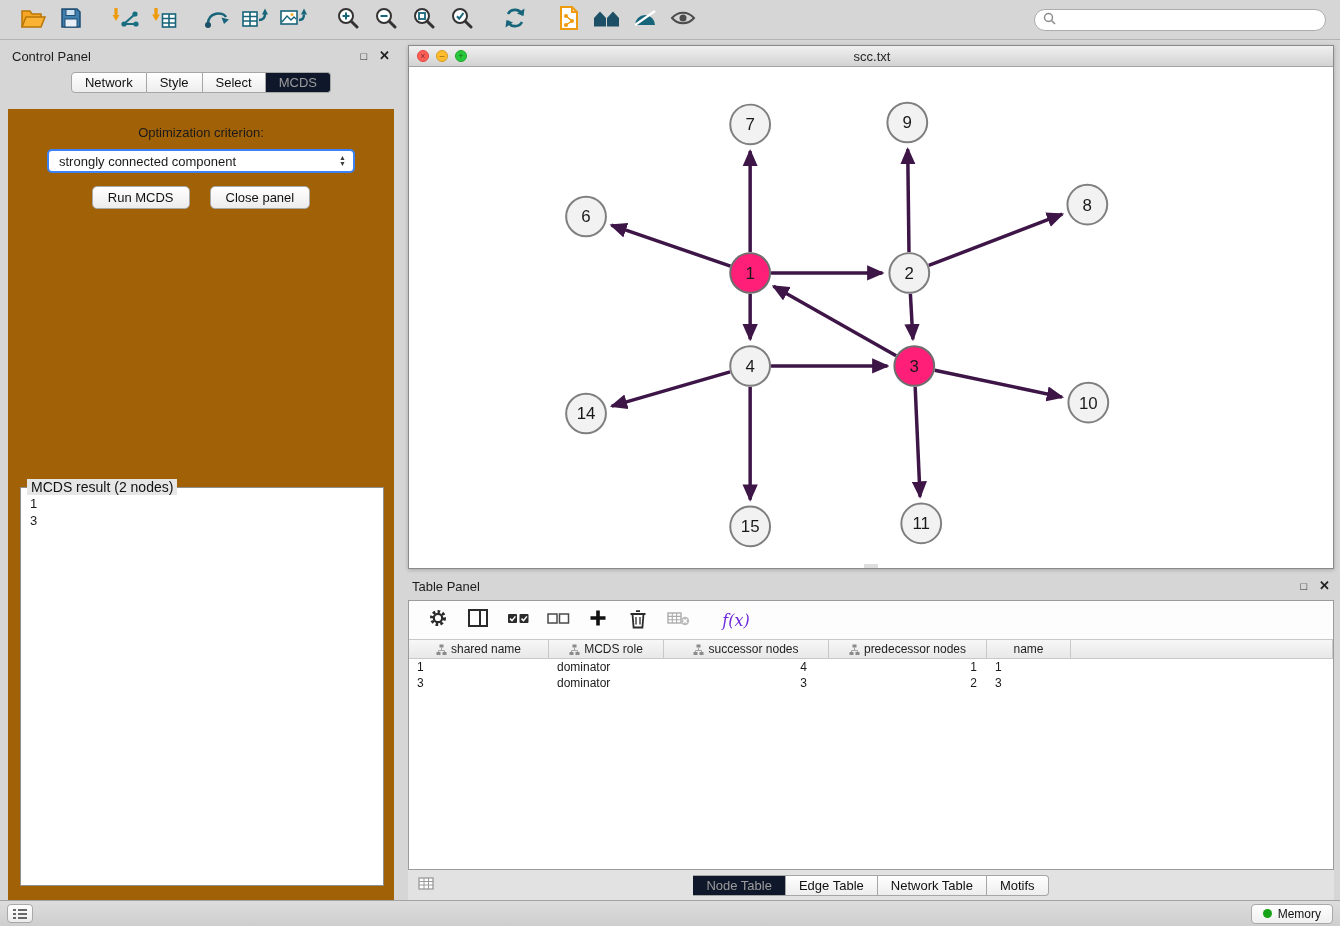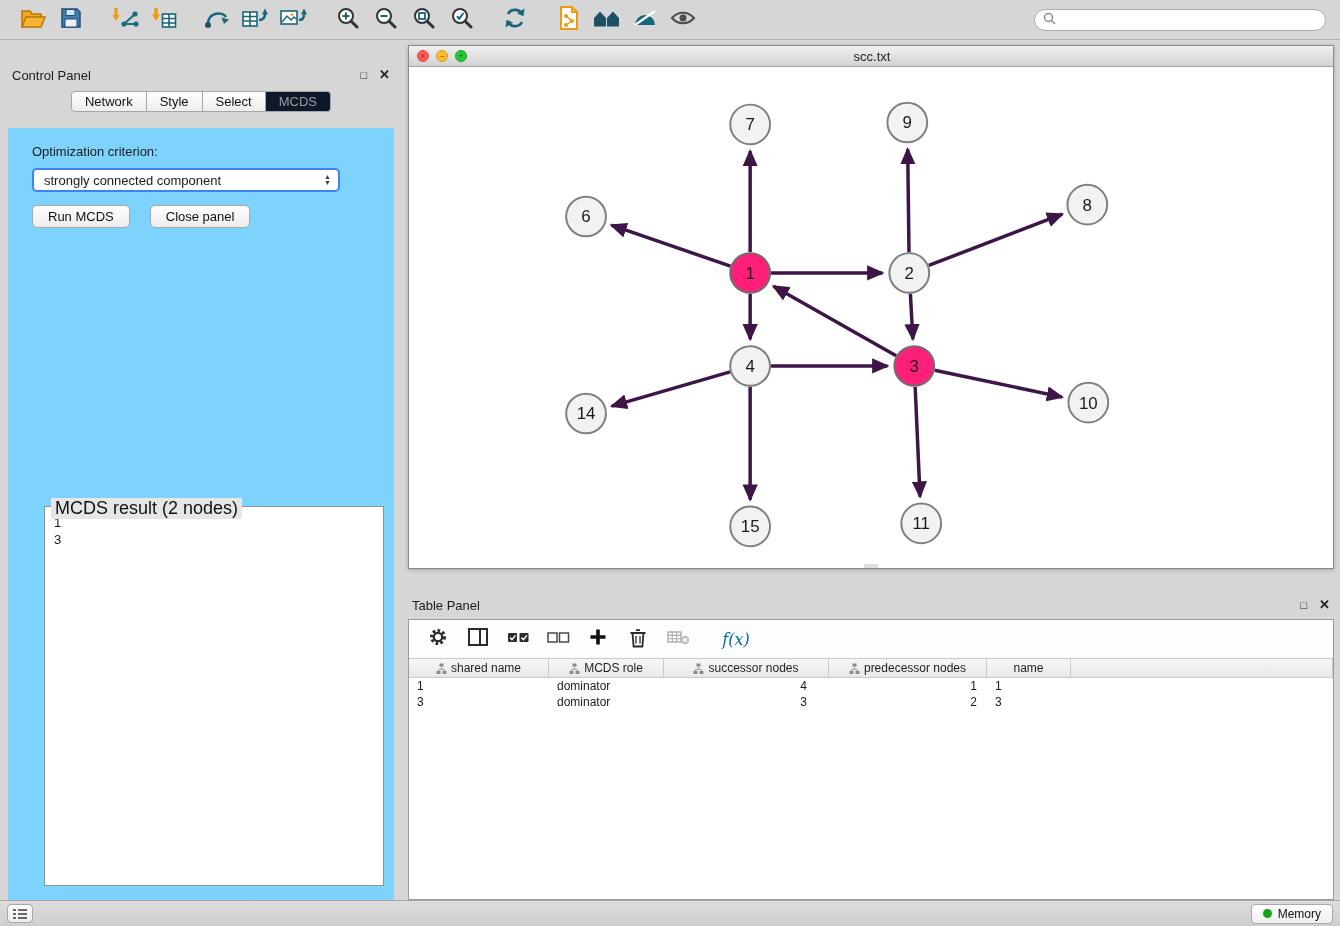--- a/index.html
+++ b/index.html
@@ -21,42 +21,42 @@
   .search-wrap { margin-left:auto; width:292px; height:22px; background:#fff;
     border:1px solid #adadad; border-radius:12px; display:flex; align-items:center;
     padding:0 8px; gap:5px; }
   .search-wrap input { border:none; outline:none; flex:1; font-size:13px; background:transparent; }
 
   
   .main { flex:1; display:flex; padding:5px 6px 0 8px; min-height:0; }
 
   
   .control-panel { width:386px; flex:0 0 386px; display:flex; flex-direction:column; }
-  .panel-header { height:22px; display:flex; align-items:center; font-size:13px; color:#1c1c1c; padding:0 4px;margin-top:19px; }
+  .panel-header { height:22px; display:flex; align-items:center; font-size:13px; color:#1c1c1c; padding:0 4px; }
   .win-btns { margin-left:auto; display:flex; gap:12px; align-items:center; }
   .win-btn { font-size:13px; color:#222; line-height:14px; cursor:default; }
   .win-btn.float { font-size:11px; }
   .cp-tabs { display:flex; justify-content:center; padding:5px 0 16px; }
   .tab-btn { font-size:13px; padding:2px 13px; background:linear-gradient(#ffffff,#ededed);
     border:1px solid #a6a6a6; border-left-width:0; color:#111; cursor:default; }
   .tab-btn:first-child { border-left-width:1px; border-radius:4px 0 0 4px; }
   .tab-btn:last-child { border-radius:0 4px 4px 0; }
   .tab-btn.active { background:#0f172a; color:#9c9c9c; }
-  .cp-body { flex:1; background:#7dd3fc; display:flex; flex-direction:column; align-items:flex-start; min-height:0;padding-left:24px; }
+  .cp-body { flex:1; background:#a16207; display:flex; flex-direction:column; align-items:center; min-height:0; }
   .opt-label { margin-top:16px; font-size:13px; }
   .opt-select { margin-top:9px; width:308px; height:24px; background:#fff; border:2px solid #3b82f6;
     border-radius:5px; display:flex; align-items:center; padding:0 7px 0 10px; font-size:13px; }
   .caret { margin-left:auto; display:flex; flex-direction:column; font-size:7px; line-height:6px; color:#3c3c3c; }
   .btn-row { margin-top:13px; display:flex; gap:20px; }
   .push-btn { font-size:13px; padding:3px 15px; background:linear-gradient(#ffffff,#ececec);
     border:1px solid #a9a9a9; border-radius:5px; color:#111; cursor:default; }
   .result-box { margin:278px 10px 14px 12px; align-self:stretch; flex:1; position:relative;
     border:1px solid #8f8f8f; background:#fff; padding:7px 9px; min-height:60px; }
   .result-legend { position:absolute; top:-9px; left:6px; background:#e6e6e6; padding:0 4px;
-    font-size:18px; color:#111; }
+    font-size:14px; color:#111; }
   .result-line { font-size:13px; line-height:17px; }
 
   
   .right { flex:1; display:flex; flex-direction:column; margin-left:14px; min-width:0; }
 
   .net-window { height:524px; flex:0 0 524px; border:1px solid #8a8a8a; background:#fff;
     display:flex; flex-direction:column; box-shadow:0 1px 4px rgba(0,0,0,.22); }
   .net-titlebar { height:21px; flex:0 0 21px; background:linear-gradient(#f0f0f0,#d2d2d2);
     border-bottom:1px solid #a3a3a3; display:flex; align-items:center; padding:0 8px; font-size:13px; }
   .traffic { display:flex; gap:7px; }
@@ -71,21 +71,21 @@
   svg text { font-family:"Liberation Sans",sans-serif; }
   .h-grip { height:4px; display:flex; justify-content:center; align-items:center; }
 
   
   .table-panel { margin-top:6px; flex:1; display:flex; flex-direction:column; min-height:0; }
   .tp-box { flex:1; border:1px solid #9b9b9b; background:#fff; display:flex; flex-direction:column;
     margin-top:3px; min-height:0; }
   .tp-toolbar { height:38px; flex:0 0 38px; display:flex; align-items:center; gap:10px;
     padding:0 14px; background:#fdfdfd; }
   .tp-tbi { width:30px; height:28px; display:flex; align-items:center; justify-content:center; }
-  .fx { font-family:"DejaVu Serif",serif; font-style:italic; color:#0369a1; font-size:16px;margin-left:36px; }
+  .fx { font-family:"DejaVu Serif",serif; font-style:italic; color:#6d28d9; font-size:16px;margin-left:36px; }
   .thead { display:flex; height:20px; flex:0 0 20px; background:linear-gradient(#f7f7f7,#e8e8e8);
     border-top:1px solid #c9c9c9; border-bottom:1px solid #c9c9c9; font-size:12px; }
   .th { display:flex; align-items:center; justify-content:center; gap:4px;
     border-right:1px solid #c9c9c9; color:#1e1e1e; }
   .th-fill { flex:1; }
   .tr { display:flex; height:16px; font-size:12px; }
   .td { display:flex; align-items:center; padding:0 8px; overflow:hidden; white-space:nowrap; }
   .c0 { width:140px; } .c1 { width:115px; } .c2 { width:165px; } .c3 { width:158px; } .c4 { width:84px; }
   .num { justify-content:flex-end; padding-right:22px; }
   .num3 { justify-content:flex-end; padding-right:10px; }
@@ -541,20 +541,32 @@
             <div class="td c0">3</div>
             <div class="td c1">dominator</div>
             <div class="td c2 num">3</div>
             <div class="td c3 num3">2</div>
             <div class="td c4">3</div>
           </div>
 
           <div class="tp-space"></div>
         </div>
 
+        <div class="tp-tabs">
+          <span class="tp-mode-icon">
+            <svg width="16" height="13" viewBox="0 0 16 13">
+                <rect x="1" y="1" width="14" height="11" fill="#fff" stroke="#9a9a9a" stroke-width="1.3"></rect>
+                <path d="M1 4.5 h14 M1 8 h14 M6 1 v11 M10.5 1 v11" stroke="#9a9a9a" stroke-width="1"></path>
+              </svg>
+          </span>
+          <button class="tab-btn active">Node Table</button>
+          <button class="tab-btn">Edge Table</button>
+          <button class="tab-btn">Network Table</button>
+          <button class="tab-btn">Motifs</button>
+        </div>
       </div>
     </div>
   </div>
 
   <div class="statusbar">
     <span class="status-left-btn">
       <span>
         <svg width="14" height="10" viewBox="0 0 14 10">
             <path d="M0 1 h3 M5 1 h9 M0 5 h3 M5 5 h9 M0 9 h3 M5 9 h9" stroke="#3a3a3a" stroke-width="1.6"></path>
           </svg>

